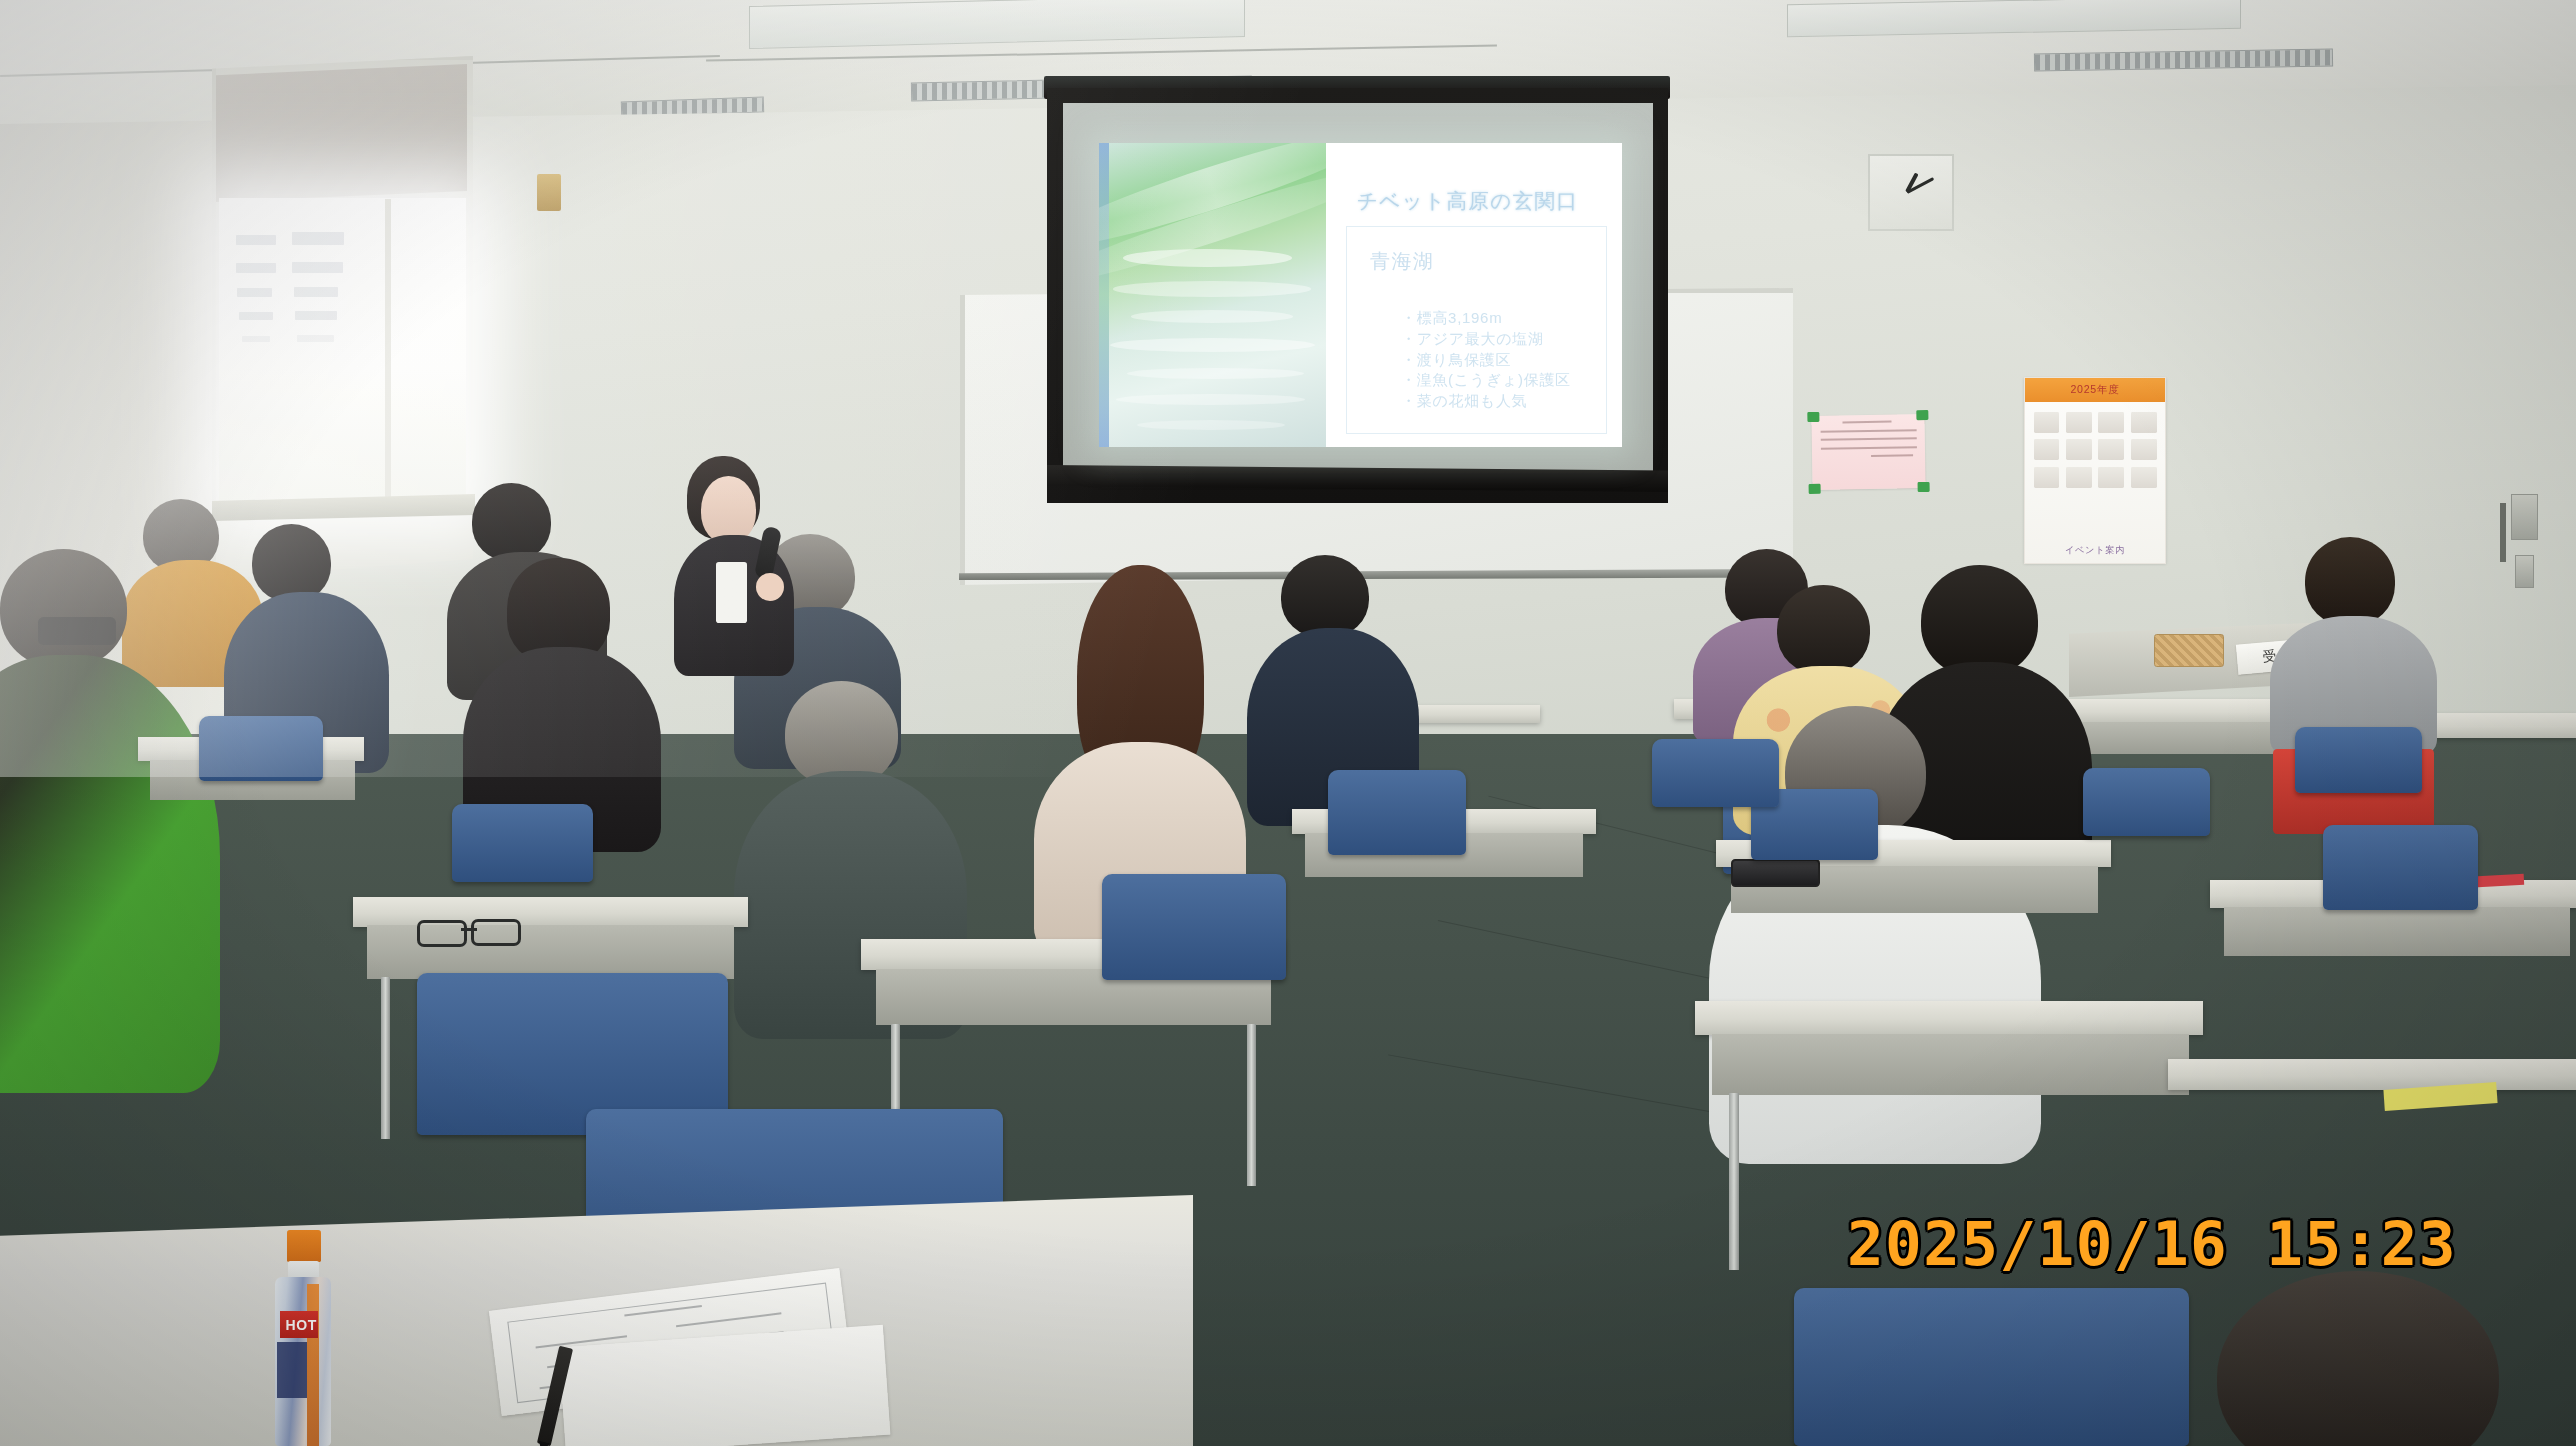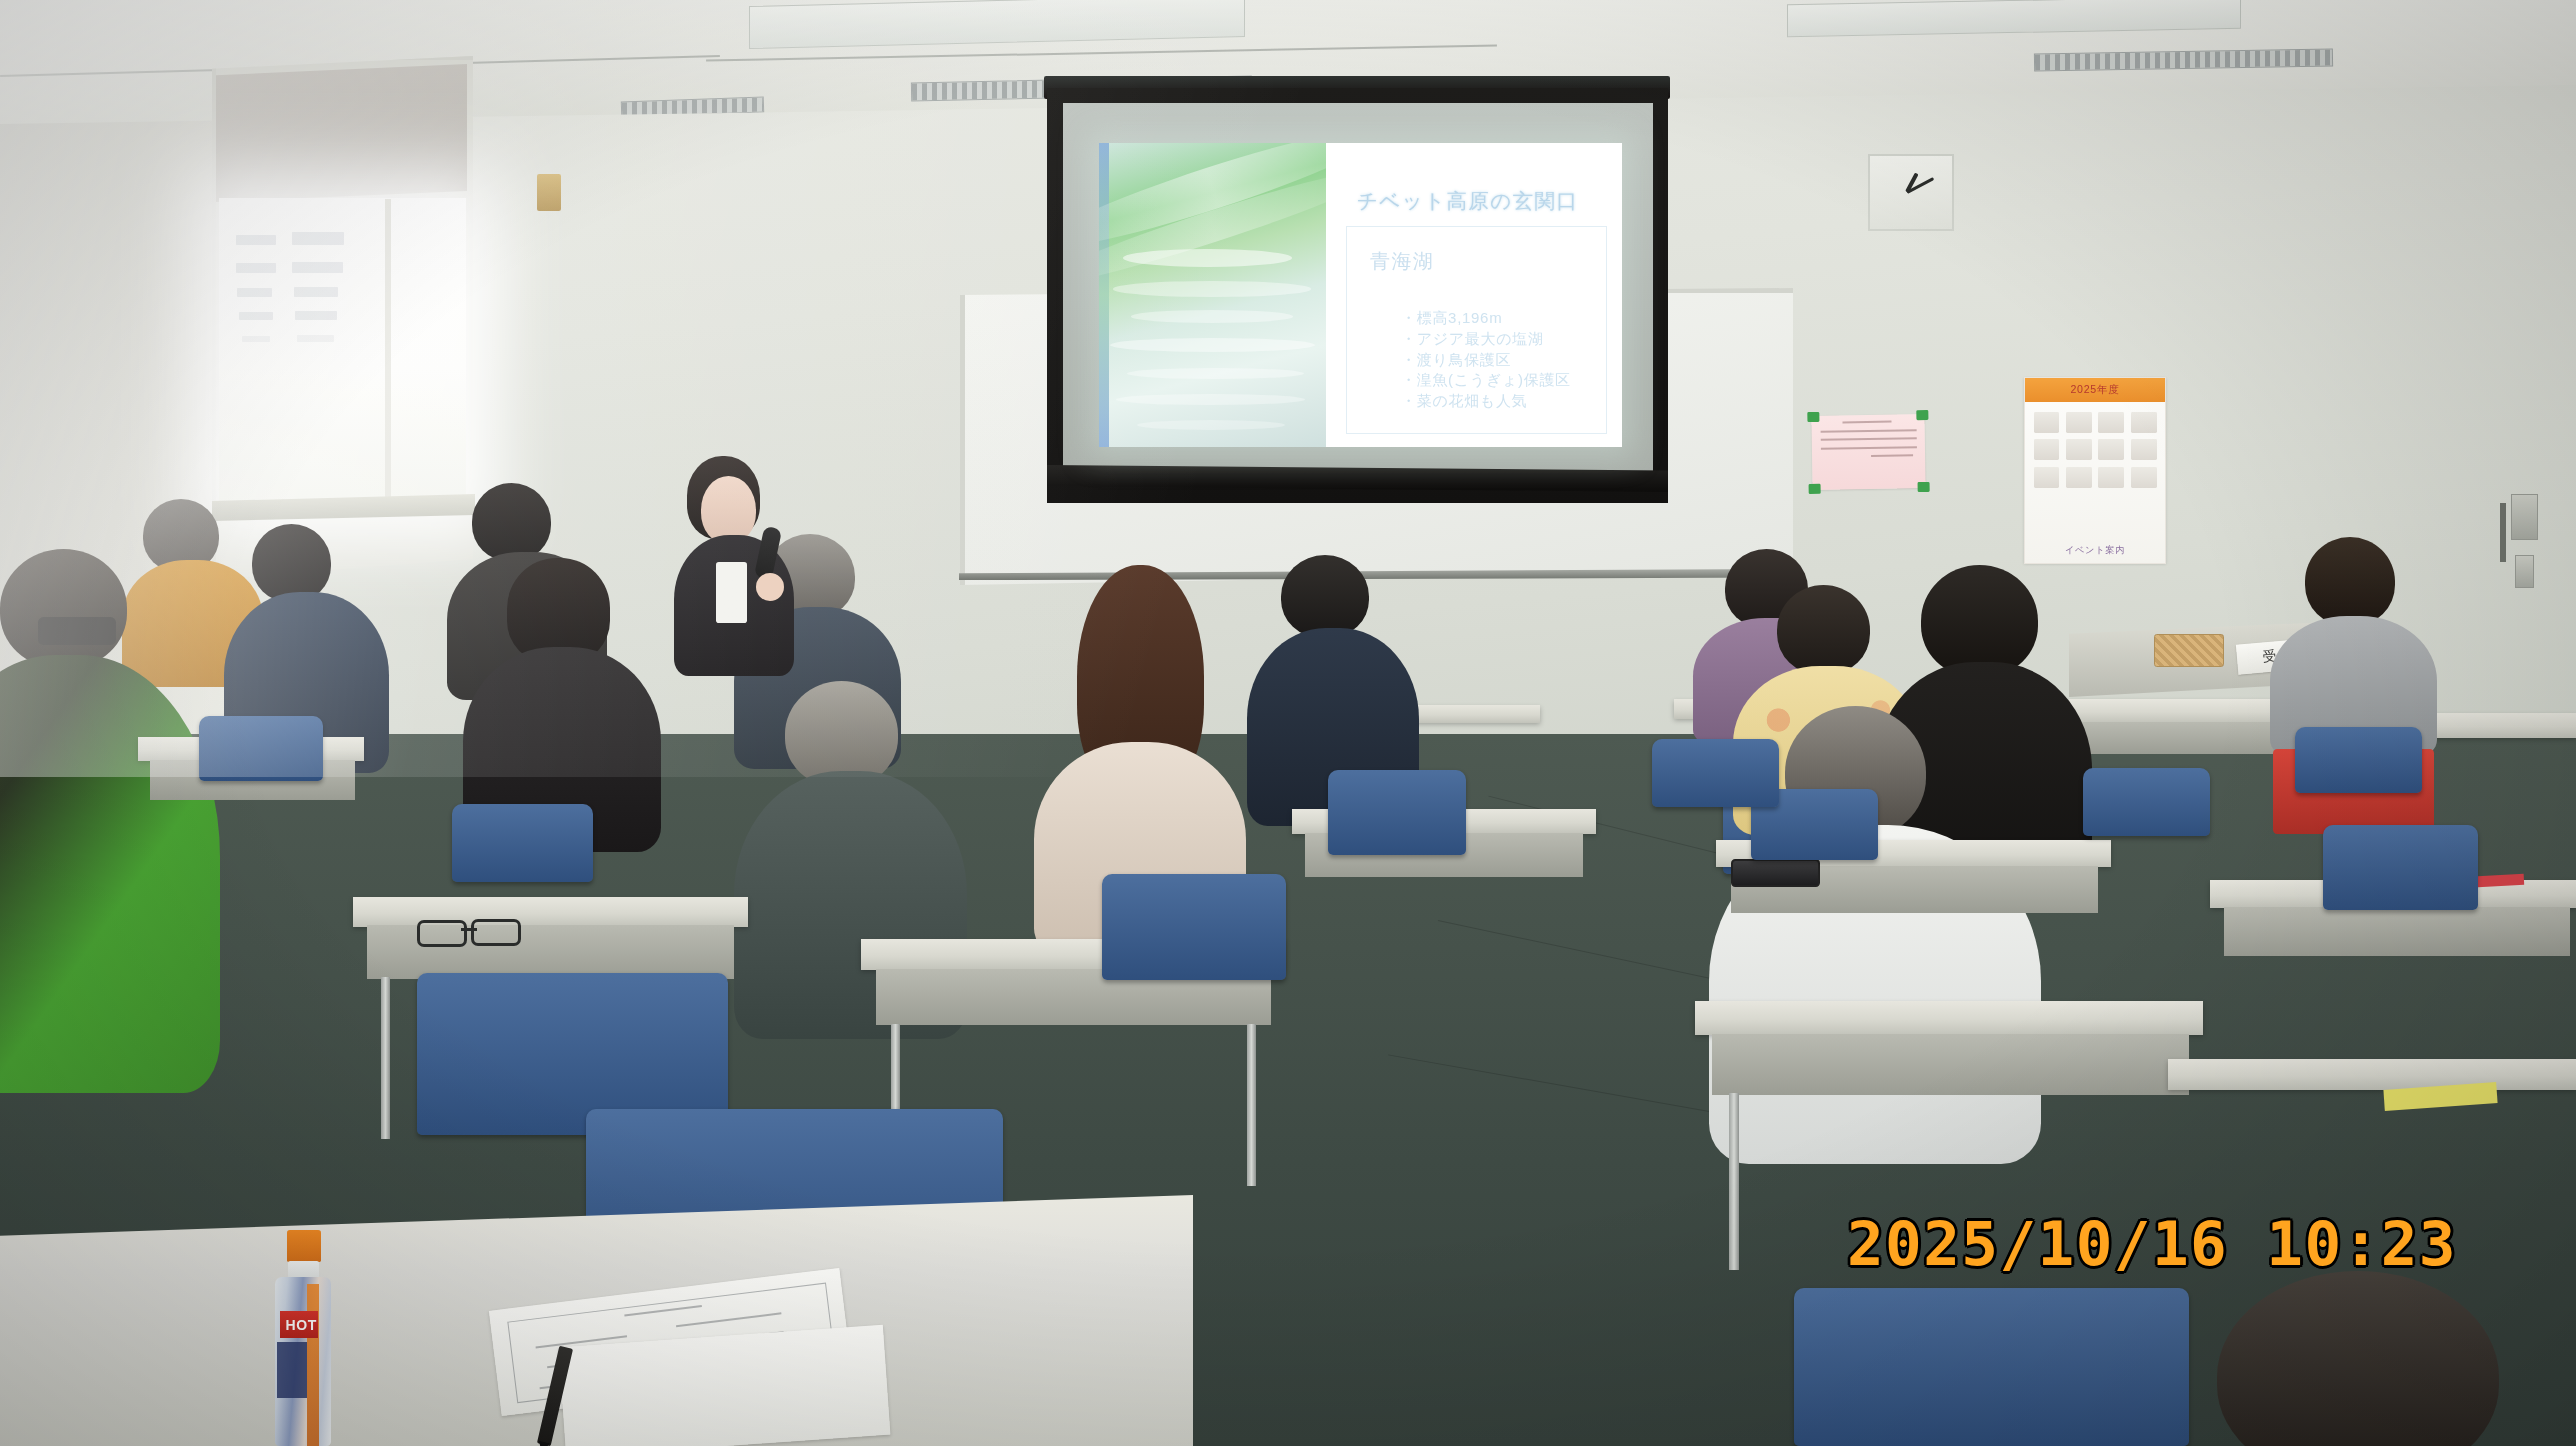--- a/index.html
+++ b/index.html
@@ -475,16 +475,16 @@
     <div id="bottle-body">
       <div id="bottle-navy"></div>
       <div id="bottle-orange"></div>
       <div id="bottle-label-red"></div>
       <div id="bottle-hot">HOT</div>
     </div>
   </div>
 
   <div class="abs" id="haze"></div>
   <div class="abs" id="vignette"></div>
-  <div class="abs" id="timestamp">2025/10/16  10:23</div>
+  <div class="abs" id="timestamp">2025/10/16  15:23</div>
 
 </div>
 
 
 </body></html>

